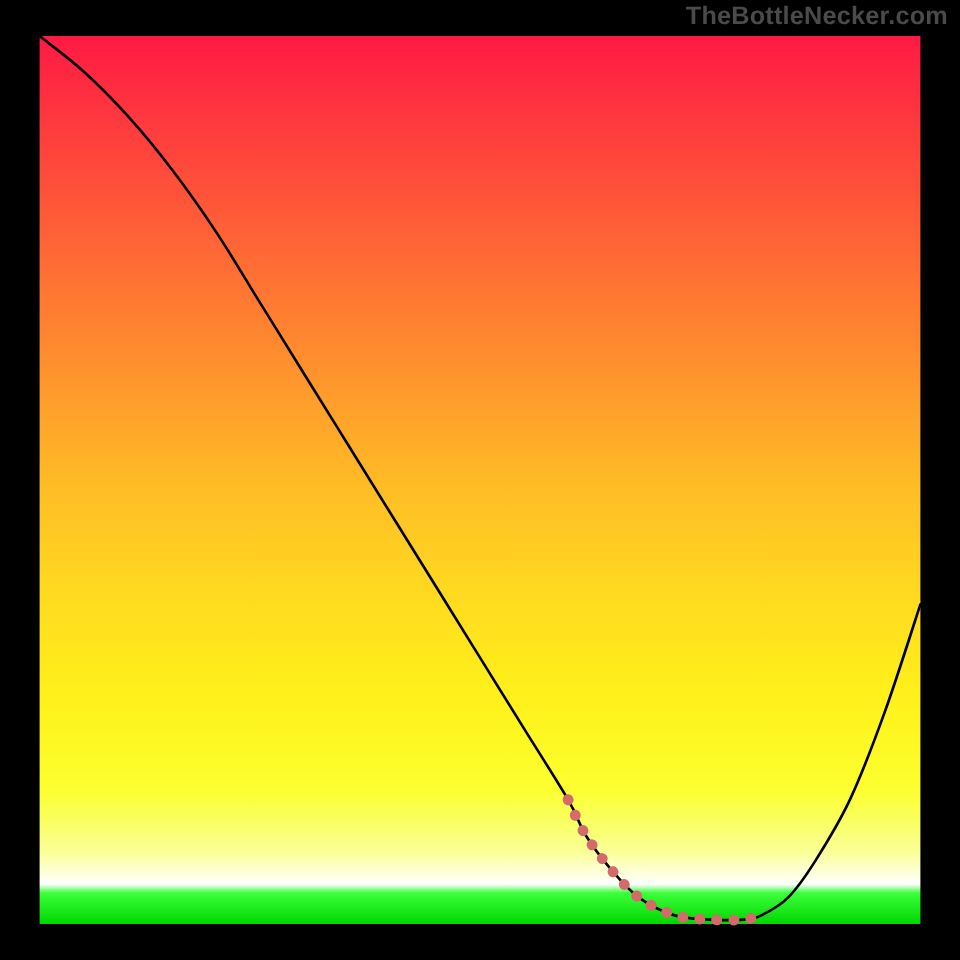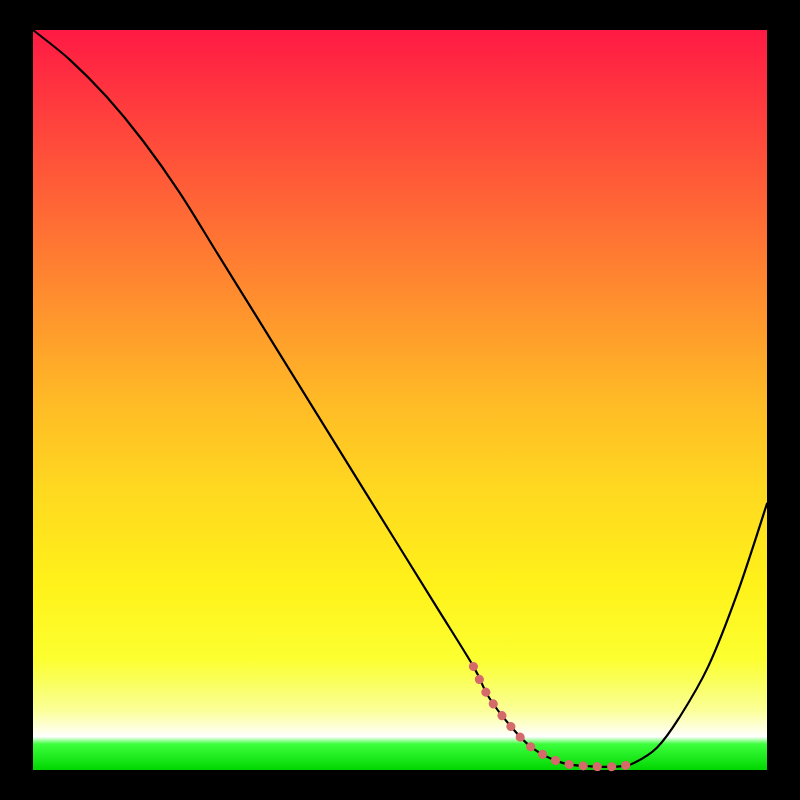--- a/index.html
+++ b/index.html
@@ -69,20 +69,21 @@
     stroke: #d46a6a;
     stroke-width: 9;
     stroke-linecap: round;
     stroke-dasharray: 0.2 14;
   }
 </style>
 </head>
 <body>
 
 <div class="container">
+  <div class="watermark">TheBottleNecker.com</div>
 
   <div class="plot-area"></div>
 
   <svg class="curve" viewBox="0 0 734 740" preserveAspectRatio="none">
 
     <path class="black-line" d="M 0 0 C 6.116666666666667 4.933333333333337, 24.46666666666667 18.50000000000002, 36.7 29.600000000000023 C 48.93333333333334 40.700000000000024, 61.16666666666667 53.03333333333336, 73.4 66.60000000000002 C 85.63333333333334 80.16666666666669, 97.86666666666666 94.96666666666668, 110.1 111 C 122.33333333333333 127.03333333333332, 134.56666666666666 144.29999999999995, 146.8 162.79999999999995 C 159.03333333333336 181.29999999999995, 171.26666666666668 202.26666666666665, 183.5 222 C 195.73333333333332 241.73333333333335, 207.96666666666667 261.46666666666664, 220.2 281.2 C 232.4333333333333 300.93333333333334, 244.66666666666663 320.66666666666663, 256.9 340.4 C 269.1333333333333 360.1333333333333, 281.3666666666667 379.8666666666666, 293.6 399.59999999999997 C 305.83333333333337 419.3333333333333, 318.06666666666666 439.06666666666666, 330.3 458.8 C 342.53333333333336 478.53333333333336, 354.76666666666665 498.26666666666665, 367 518 C 379.23333333333335 537.7333333333333, 391.4666666666667 557.4666666666667, 403.70000000000005 577.2 C 415.9333333333334 596.9333333333334, 431.83666666666664 621.6, 440.4 636.4 C 448.9633333333333 651.1999999999999, 448.9633333333333 656.1333333333333, 455.08 666 C 461.19666666666666 675.8666666666667, 469.76 686.9666666666667, 477.1 695.6 C 484.44000000000005 704.2333333333333, 490.55666666666673 711.6333333333333, 499.12000000000006 717.8 C 507.6833333333334 723.9666666666666, 518.6933333333334 729.5166666666667, 528.48 732.6 C 538.2666666666667 735.6833333333334, 548.0533333333334 735.6833333333333, 557.84 736.3 C 567.6266666666667 736.9166666666666, 579.86 736.9166666666666, 587.2 736.3 C 594.5400000000001 735.6833333333333, 595.7633333333333 735.6833333333334, 601.88 732.6 C 607.9966666666667 729.5166666666667, 616.56 725.1999999999999, 623.9 717.8 C 631.24 710.4, 637.3566666666666 701.7666666666667, 645.92 688.2 C 654.4833333333333 674.6333333333334, 665.4933333333333 657.3666666666667, 675.28 636.4 C 685.0666666666666 615.4333333333333, 694.8533333333334 589.5333333333333, 704.64 562.4 C 714.4266666666666 535.2666666666667, 729.1066666666667 488.40000000000003, 734 473.6"></path>
 
     <path class="trough-dots" d="M 440.4 636.4 C 442.84666666666664 641.3333333333333, 448.9633333333333 656.1333333333333, 455.08 666 C 461.19666666666666 675.8666666666667, 469.76 686.9666666666667, 477.1 695.6 C 484.44000000000005 704.2333333333333, 490.55666666666673 711.6333333333333, 499.12000000000006 717.8 C 507.6833333333334 723.9666666666666, 518.6933333333334 729.5166666666667, 528.48 732.6 C 538.2666666666667 735.6833333333334, 548.0533333333334 735.6833333333333, 557.84 736.3 C 567.6266666666667 736.9166666666666, 579.86 736.9166666666666, 587.2 736.3 C 594.5400000000001 735.6833333333333, 599.4333333333334 733.2166666666667, 601.88 732.6"></path>
   </svg>
 </div>

